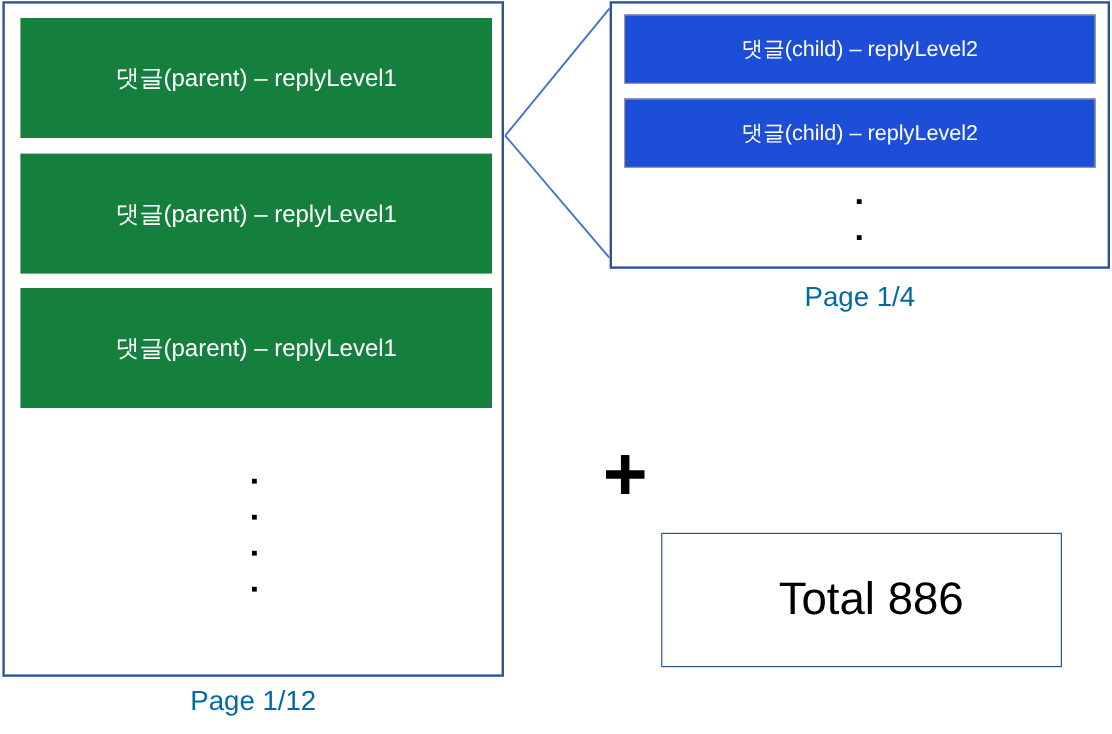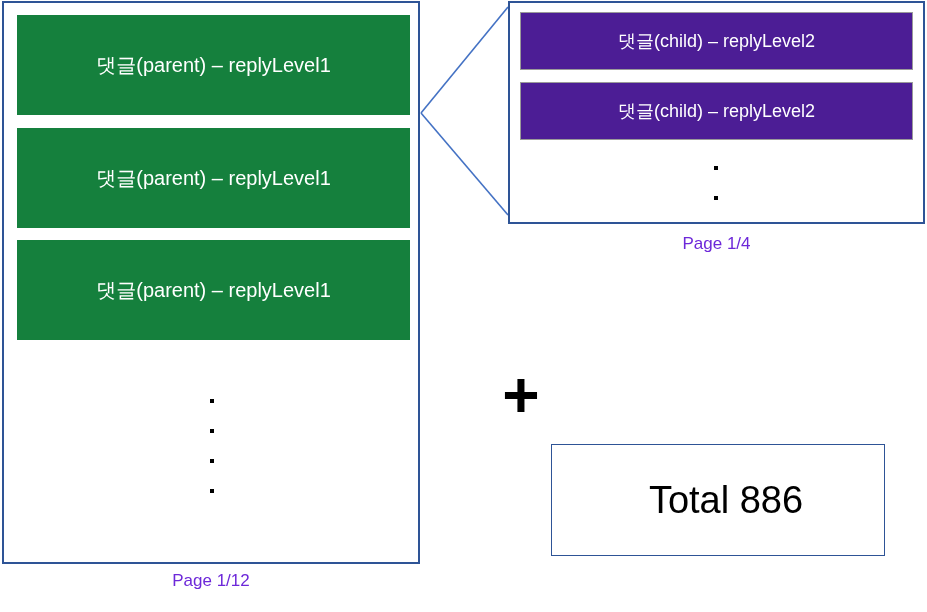--- a/index.html
+++ b/index.html
@@ -56,21 +56,21 @@
     width: 393px;
     height: 100px;
     font-size: 20px;
   }
   .parent-item:nth-of-type(1) { top: 12px; }
   #p-item-1 { top: 12px; }
   #p-item-2 { top: 125px; }
   #p-item-3 { top: 237px; }
 
   .child-item {
-    background: #4c1d95;
+    background: #1d4ed8;
     border: 1px solid #9a9a9a;
     left: 10px;
     width: 393px;
     height: 58px;
     font-size: 18px;
   }
   #c-item-1 { top: 9px; }
   #c-item-2 { top: 79px; }
 
   
@@ -93,22 +93,22 @@
   #child-dots {
     left: 204px;
     top: 163px;
   }
   #child-dots .dot { margin-bottom: 26px; }
 
   
   .caption {
     position: absolute;
     text-align: center;
-    font-size: 17px;
-    color: #6d28d9;
+    font-size: 23px;
+    color: #0369a1;
     white-space: nowrap;
   }
   #parent-caption {
     left: 2px;
     top: 571px;
     width: 418px;
     text-align: center;
   }
   #child-caption {
     left: 508px;

